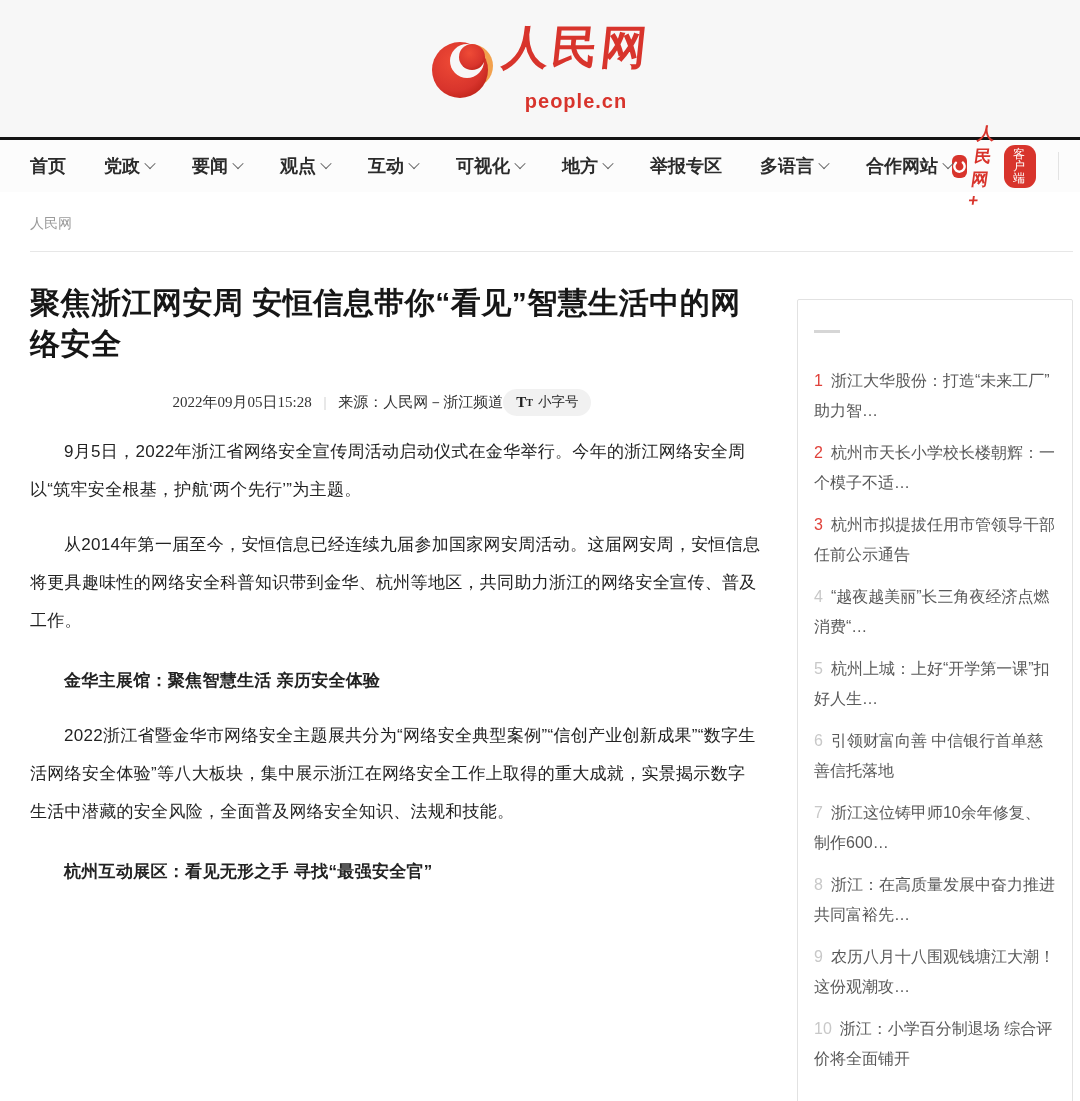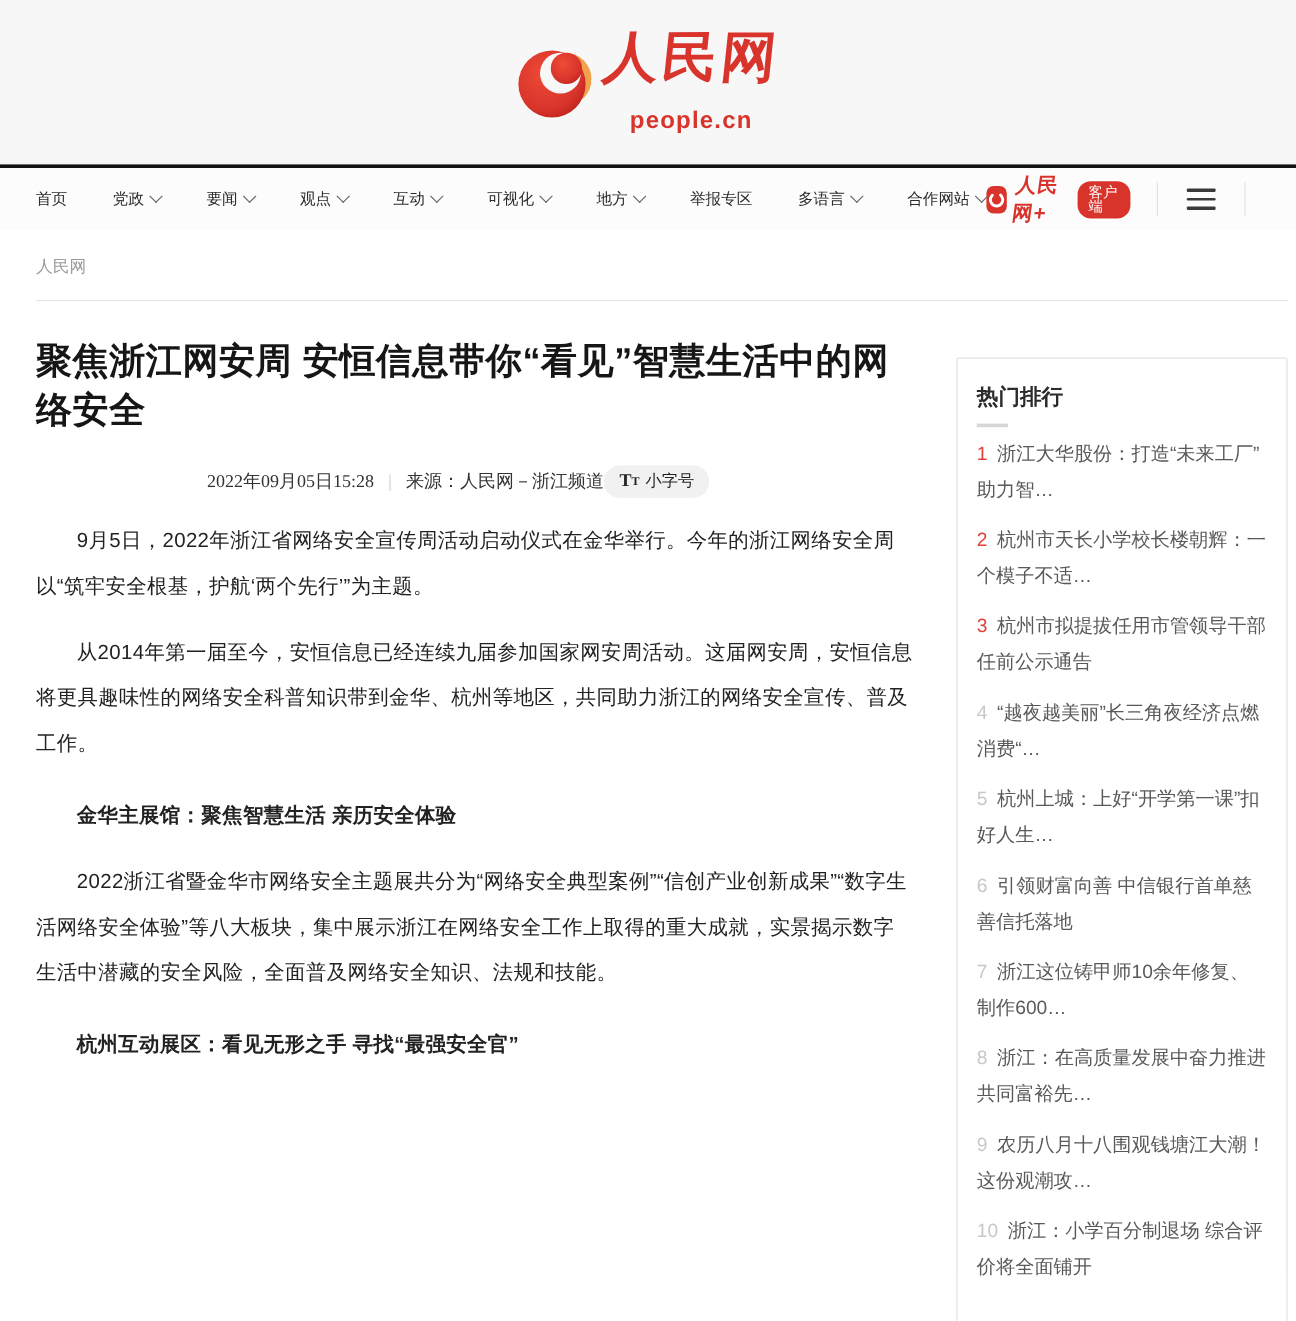--- a/index.html
+++ b/index.html
@@ -33,21 +33,21 @@
     height: 52px; background: #fcfcfc;
     display: flex; align-items: center;
     padding: 0 20px 0 30px;
   }
   .nav-list {
     list-style: none; margin: 0; padding: 0;
     display: flex; align-items: center; gap: 38px;
   }
   .nav-link {
     display: flex; align-items: center;
-    font-size: 13px; font-weight: 400; color: #2b2b2b;
+    font-size: 18px; font-weight: 700; color: #2b2b2b;
     cursor: pointer; white-space: nowrap;
   }
   .chevron {
     display: inline-block; width: 7px; height: 7px;
     border-right: 1.6px solid #666; border-bottom: 1.6px solid #666;
     transform: rotate(45deg) translate(-1px,-1px);
     margin-left: 6px; margin-top: -3px;
   }
   .nav-right { margin-left: auto; display: flex; align-items: center; }
   .app-badge { display: flex; align-items: center; gap: 6px; cursor: pointer; }
@@ -107,21 +107,21 @@
   
   .hot-rank-panel {
     width: 276px; flex: 0 0 276px;
     margin-top: 47px; align-self: flex-start;
     border: 1px solid #e2e2e2; border-radius: 2px;
     padding: 20px 16px 22px; box-sizing: border-box;
     background: #fff;
   }
   .hot-rank-title { font-size: 18px; font-weight: 700; color: #2b2b2b; }
   .hot-rank-underline { width: 26px; height: 3px; background: #d6d6d6; margin-top: 10px; }
-  .hot-rank-list { list-style: none; margin: 8px 0 0; padding: 0; }
+  .hot-rank-list { list-style: none; margin: 33px 0 0; padding: 0; }
   .hot-rank-list li {
     font-size: 16px; line-height: 30px; color: #595959;
     margin-bottom: 12px; cursor: pointer;
   }
   .rank-num { color: #c8c8c8; margin-right: 8px; }
   .rank-num.hot { color: #e0413a; }
 </style>
 </head>
 <body>
 
@@ -275,21 +275,20 @@
 
   <p class="t-p">2022浙江省暨金华市网络安全主题展共分为“网络安全典型案例”“信创产业创新成果”“数字生活网络安全体验”等八大板块，集中展示浙江在网络安全工作上取得的重大成就，实景揭示数字生活中潜藏的安全风险，全面普及网络安全知识、法规和技能。</p>
 
 
   <p class="t-h">杭州互动展区：看见无形之手 寻找“最强安全官”</p>
 
 </div>
   </article>
 
   <aside class="hot-rank-panel">
-    <div class="hot-rank-title">热门排行</div>
     <div class="hot-rank-underline"></div>
     <ol class="hot-rank-list">
   <li>
     <span class="rank-num hot">1</span><span class="rank-text">浙江大华股份：打造“未来工厂” 助力智…</span>
   </li>
 
   <li>
     <span class="rank-num hot">2</span><span class="rank-text">杭州市天长小学校长楼朝辉：一个模子不适…</span>
   </li>
 

